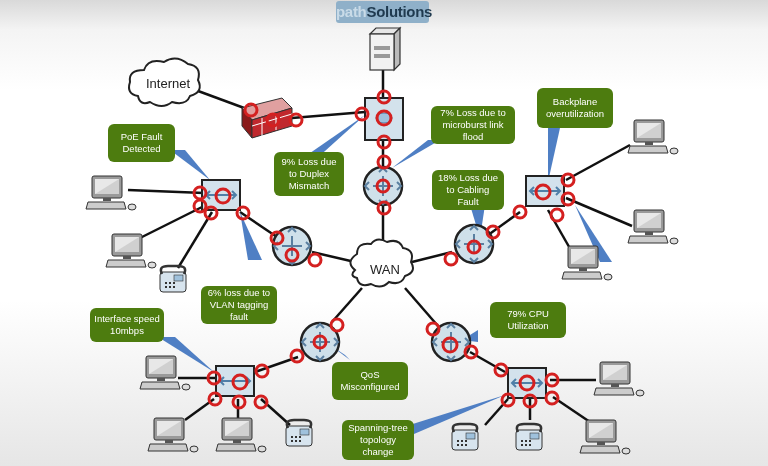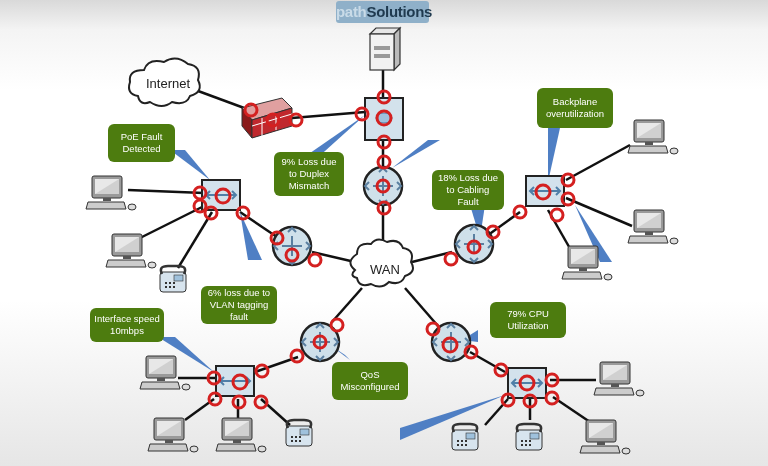--- a/index.html
+++ b/index.html
@@ -208,19 +208,21 @@
       <circle cx="527" cy="383" r="7"></circle>
       <circle cx="552" cy="380" r="6"></circle>
       <circle cx="508" cy="400" r="6"></circle>
       <circle cx="530" cy="401" r="6"></circle>
       <circle cx="552" cy="398" r="6"></circle>
     </g>
   </svg>
 
   <div class="callout" style="left:108px;top:124px;width:67px;height:38px;">PoE Fault Detected</div>
   <div class="callout" style="left:274px;top:152px;width:70px;height:44px;">9% Loss due to Duplex Mismatch</div>
+  <div class="callout" style="left:431px;top:106px;width:84px;height:38px;">7% Loss due to microburst link flood</div>
   <div class="callout" style="left:537px;top:88px;width:76px;height:40px;">Backplane overutilization</div>
   <div class="callout" style="left:432px;top:170px;width:72px;height:40px;">18% Loss due to Cabling Fault</div>
   <div class="callout" style="left:201px;top:286px;width:76px;height:38px;">6% loss due to VLAN tagging fault</div>
   <div class="callout" style="left:90px;top:308px;width:74px;height:34px;">Interface speed 10mbps</div>
   <div class="callout" style="left:332px;top:362px;width:76px;height:38px;">QoS Misconfigured</div>
   <div class="callout" style="left:490px;top:302px;width:76px;height:36px;">79% CPU Utilization</div>
+  <div class="callout" style="left:342px;top:420px;width:72px;height:40px;">Spanning-tree topology change</div>
 </div>
 
 </body></html>

